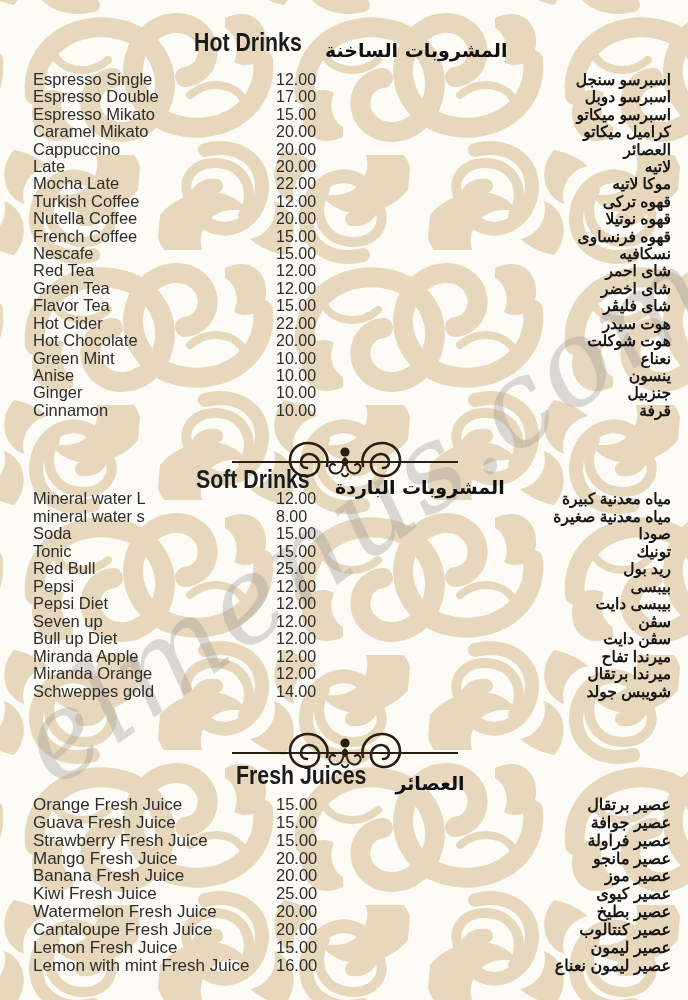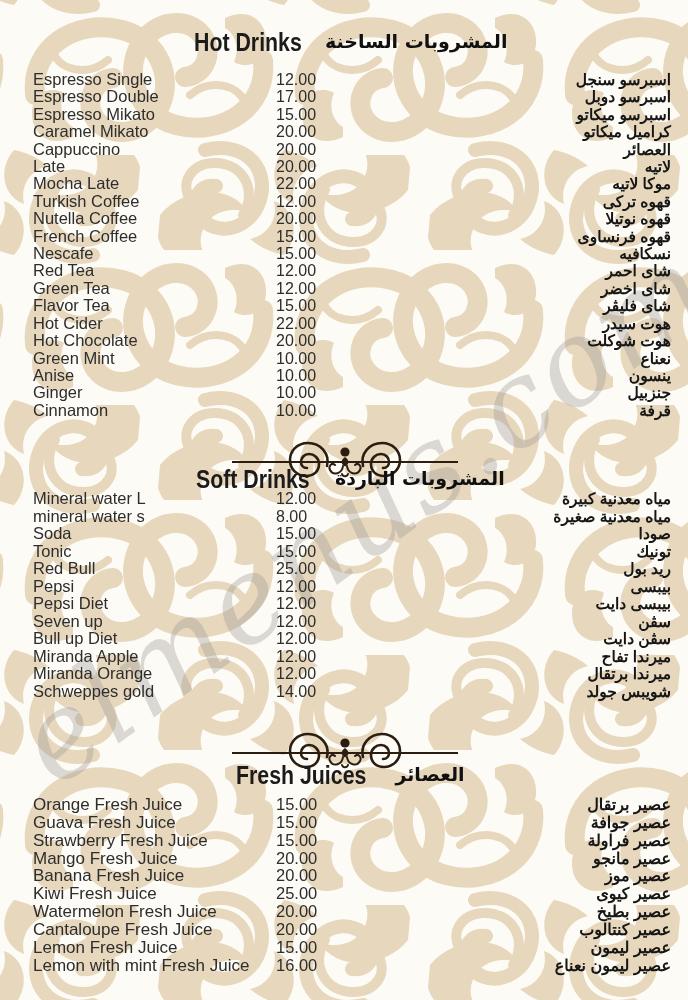--- a/index.html
+++ b/index.html
@@ -22,21 +22,21 @@
     position:absolute;left:0;right:0;z-index:2;
     display:flex;justify-content:center;align-items:flex-start;
     padding:0 17px 0 30px;
   }
   .title-en{
     font-weight:bold;font-size:26px;color:#1b1b1b;white-space:nowrap;
     transform:scaleX(.82);transform-origin:0 50%;letter-spacing:0;
   }
   .title-ar{
     font-family:"DejaVu Sans",sans-serif;direction:rtl;font-weight:bold;
-    font-size:19px;color:#101010;margin-top:3px;white-space:nowrap;
+    font-size:19px;color:#101010;margin-top:12px;white-space:nowrap;
   }
   .items{position:absolute;left:0;right:0;z-index:2}
   .row{display:flex;align-items:baseline;padding:0 17px 0 33px;line-height:var(--pitch,17.4px)}
   .cell-en{width:243px;font-size:16.5px;white-space:nowrap;overflow:visible}
   .cell-price{width:87px;font-size:16px}
   .cell-ar{
     flex:1;text-align:right;direction:rtl;white-space:nowrap;
     font-family:Liberation Sans, sans-serif;font-weight:bold;font-size:15.5px;color:#161616;
   }
   #items-fresh .cell-en{font-size:17px}

